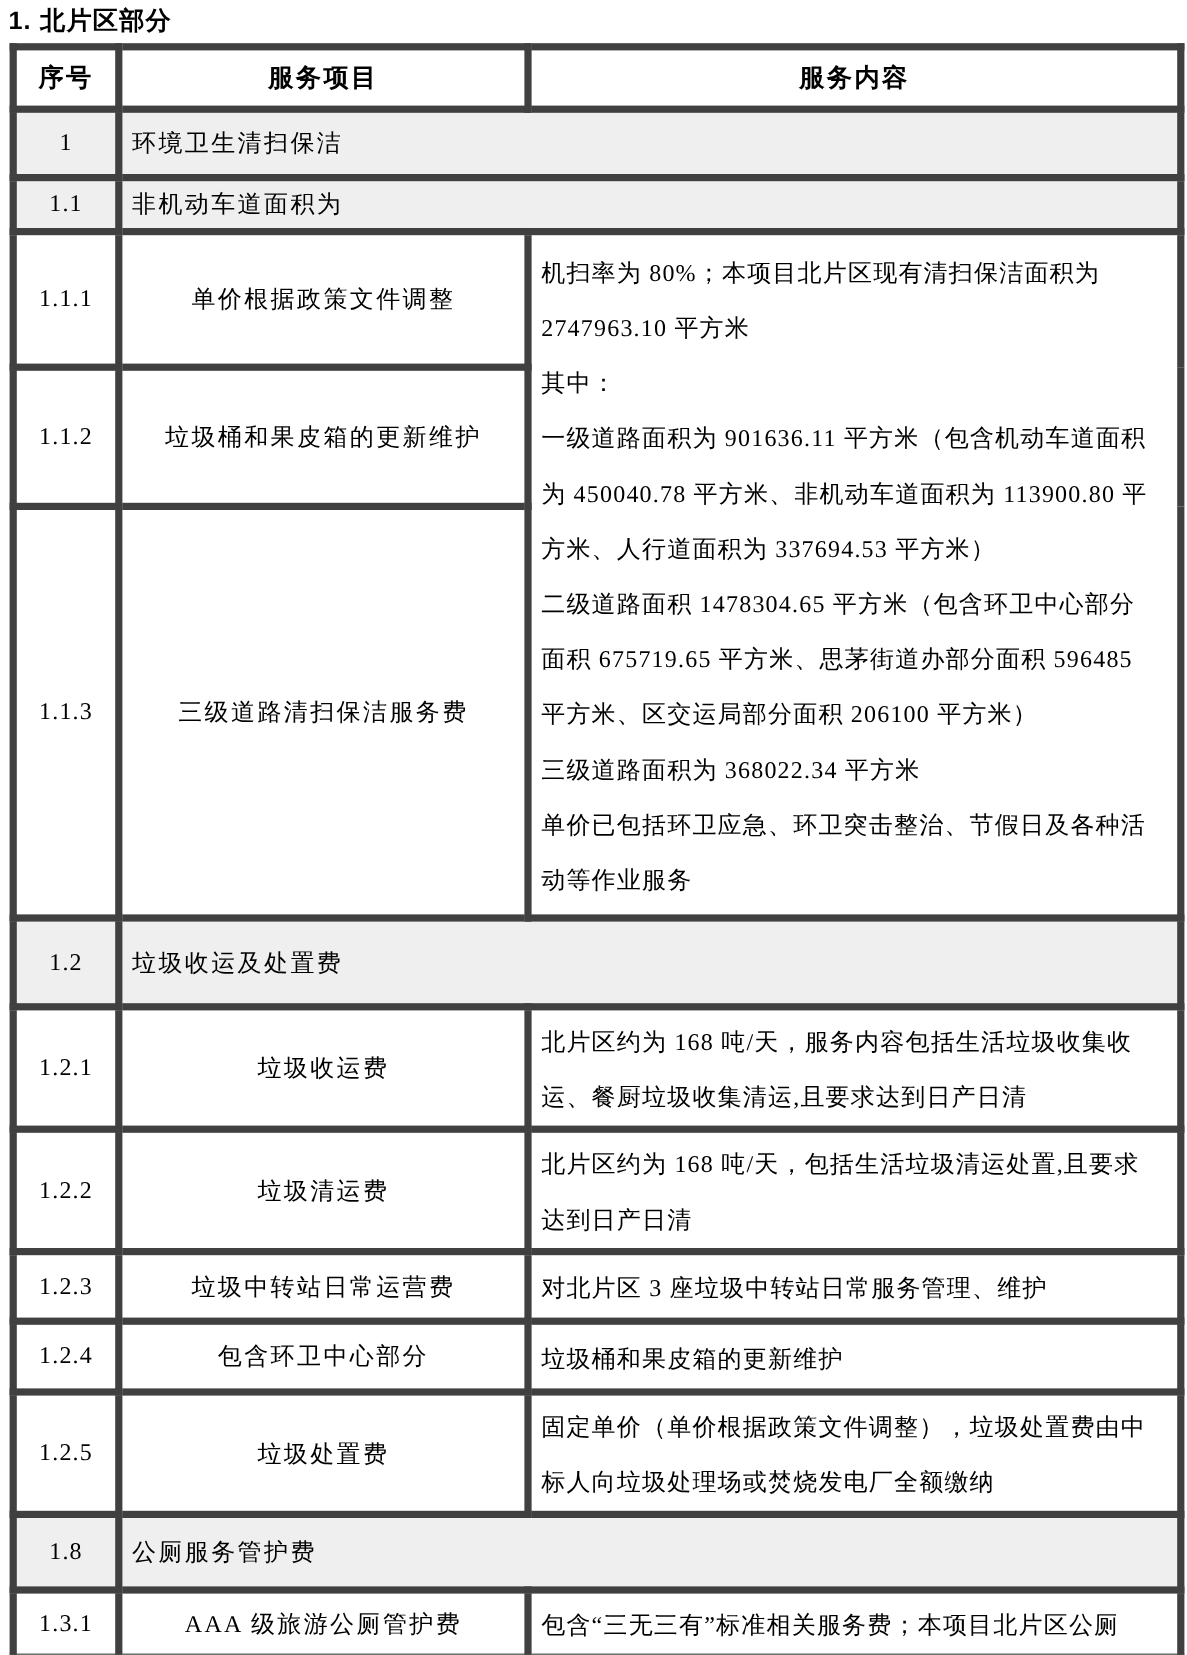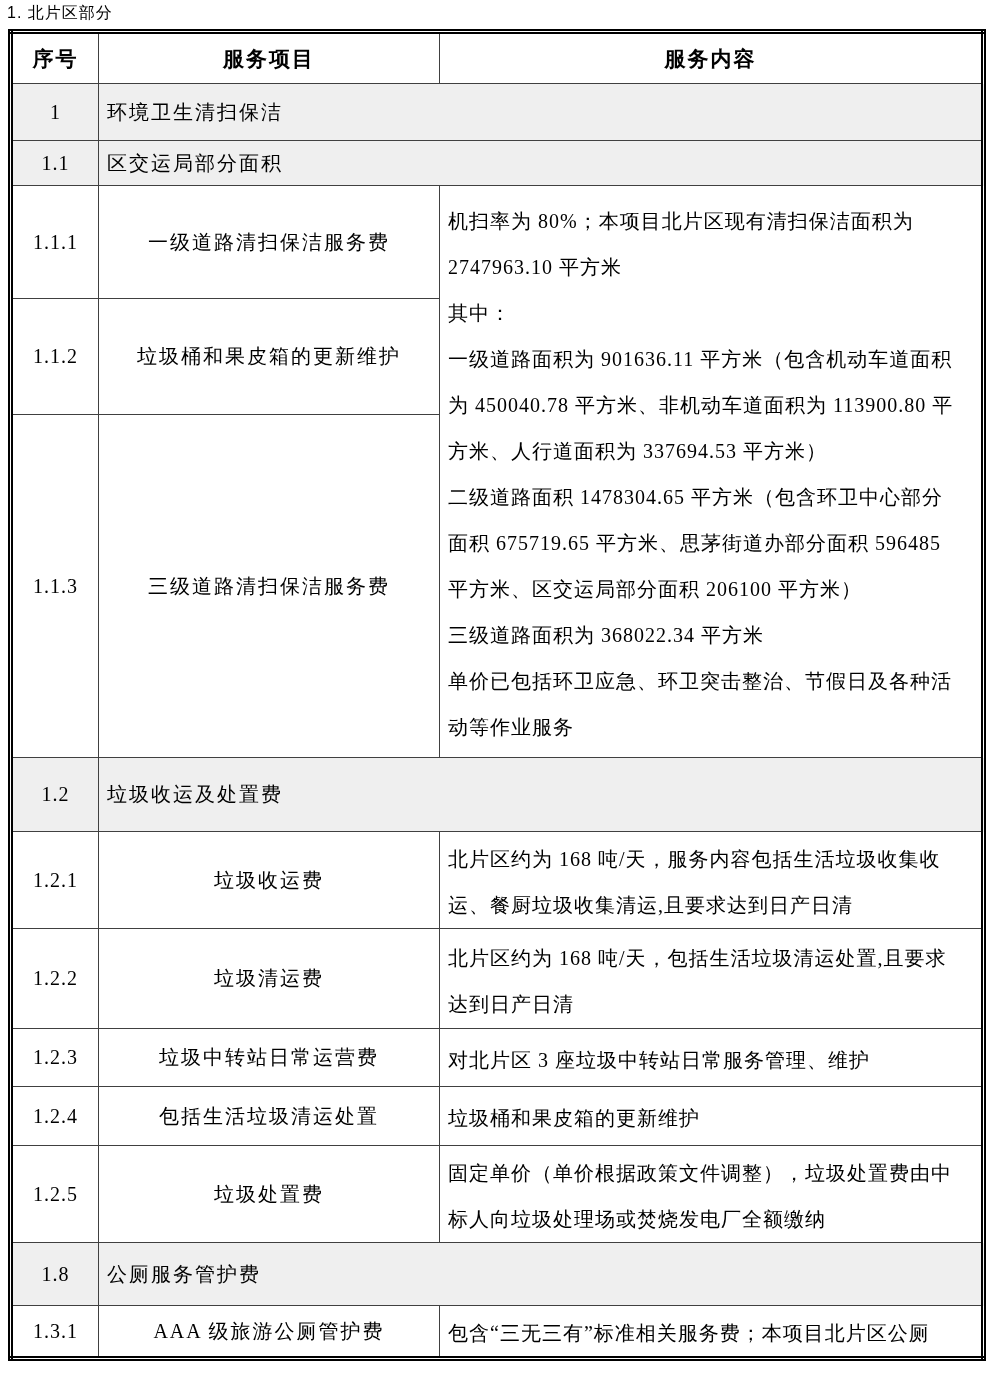--- a/index.html
+++ b/index.html
@@ -4,32 +4,32 @@
 <style>
   html,body{margin:0;padding:0;background:#fff;}
   body{
     width:989px;height:1379px;
     font-family:"Liberation Serif","DejaVu Serif",serif;
     color:#000;overflow:hidden;
   }
   .doc-title{
     margin:3px 0 5px 7px;
     font-family:"Liberation Sans","DejaVu Sans",sans-serif;
-    font-weight:normal;font-size:16px;letter-spacing:1px;
+    font-weight:bold;font-size:21px;letter-spacing:1px;
   }
   table.services{
     border-collapse:collapse;table-layout:fixed;
     width:973px;margin-left:8px;
     border:5px double #000;
   }
   col.c-no{width:88px;}
   col.c-item{width:341px;}
   col.c-content{width:544px;}
   th,td{
-    border:1px solid #404040;
+    border:6px solid #404040;
     vertical-align:middle;
     font-size:20px;
     padding:2px 4px;
   }
   th{
     font-family:"Liberation Sans","DejaVu Sans",sans-serif;
     font-weight:bold;font-size:21px;letter-spacing:2px;
     text-align:center;background:#fff;
   }
   tr.section-row td{background:#efefef;}
@@ -69,26 +69,26 @@
     <th>服务内容</th>
   </tr>
 
   <tr class="h1 section-row">
     <td class="no-cell">1</td>
     <td class="section-cell" colspan="2">环境卫生清扫保洁</td>
   </tr>
 
   <tr class="h2 section-row">
     <td class="no-cell">1.1</td>
-    <td class="section-cell" colspan="2">区交运局部分面积</td>
+    <td class="section-cell" colspan="2">非机动车道面积为</td>
   </tr>
 
   <tr class="h3">
     <td class="no-cell">1.1.1</td>
-    <td class="item-cell">一级道路清扫保洁服务费</td>
+    <td class="item-cell">单价根据政策文件调整</td>
     <td class="content-cell" rowspan="3">机扫率为 80%；本项目北片区现有清扫保洁面积为
 2747963.10 平方米
 其中：
 一级道路面积为 901636.11 平方米（包含机动车道面积
 为 450040.78 平方米、非机动车道面积为 113900.80 平
 方米、人行道面积为 337694.53 平方米）
 二级道路面积 1478304.65 平方米（包含环卫中心部分
 面积 675719.65 平方米、思茅街道办部分面积 596485
 平方米、区交运局部分面积 206100 平方米）
 三级道路面积为 368022.34 平方米
@@ -126,21 +126,21 @@
   </tr>
 
   <tr class="h9">
     <td class="no-cell">1.2.3</td>
     <td class="item-cell">垃圾中转站日常运营费</td>
     <td class="content-cell">对北片区 3 座垃圾中转站日常服务管理、维护</td>
   </tr>
 
   <tr class="h10">
     <td class="no-cell">1.2.4</td>
-    <td class="item-cell">包括生活垃圾清运处置</td>
+    <td class="item-cell">包含环卫中心部分</td>
     <td class="content-cell">垃圾桶和果皮箱的更新维护</td>
   </tr>
 
   <tr class="h11">
     <td class="no-cell">1.2.5</td>
     <td class="item-cell">垃圾处置费</td>
     <td class="content-cell">固定单价（单价根据政策文件调整），垃圾处置费由中
 标人向垃圾处理场或焚烧发电厂全额缴纳</td>
   </tr>
 

